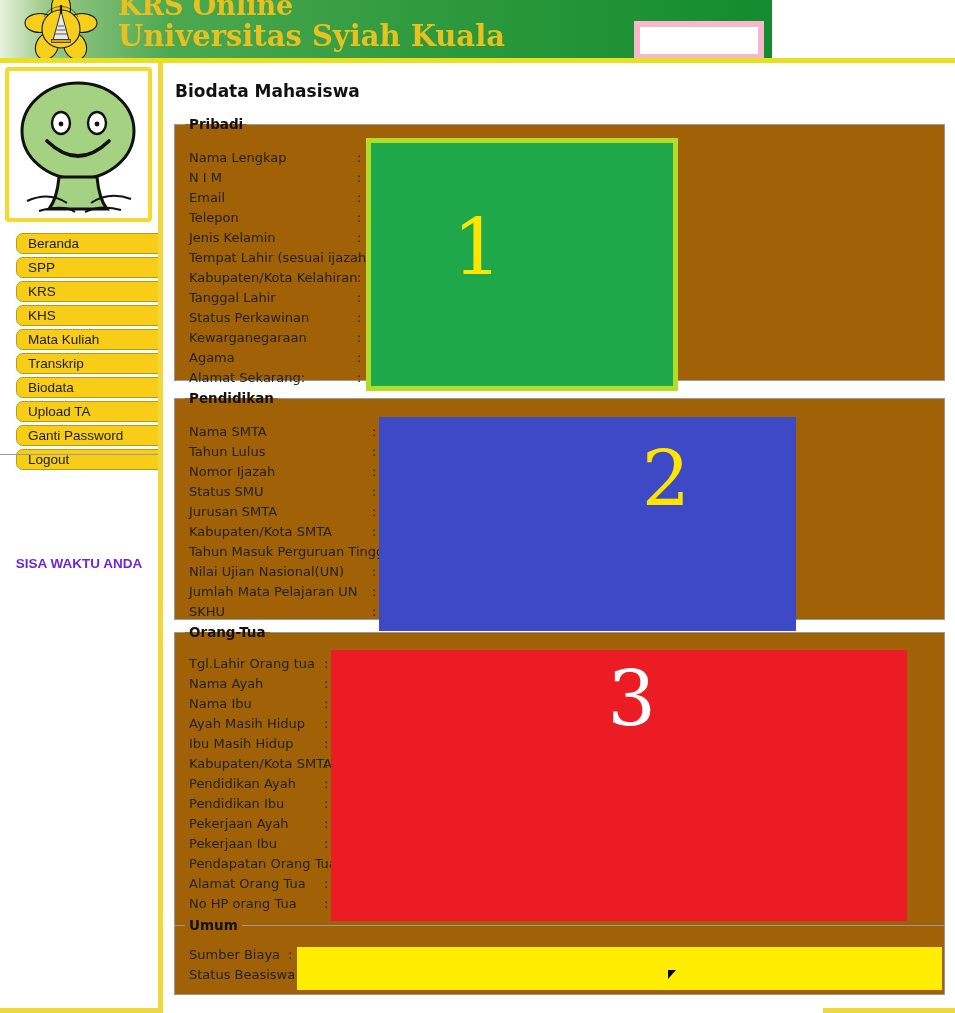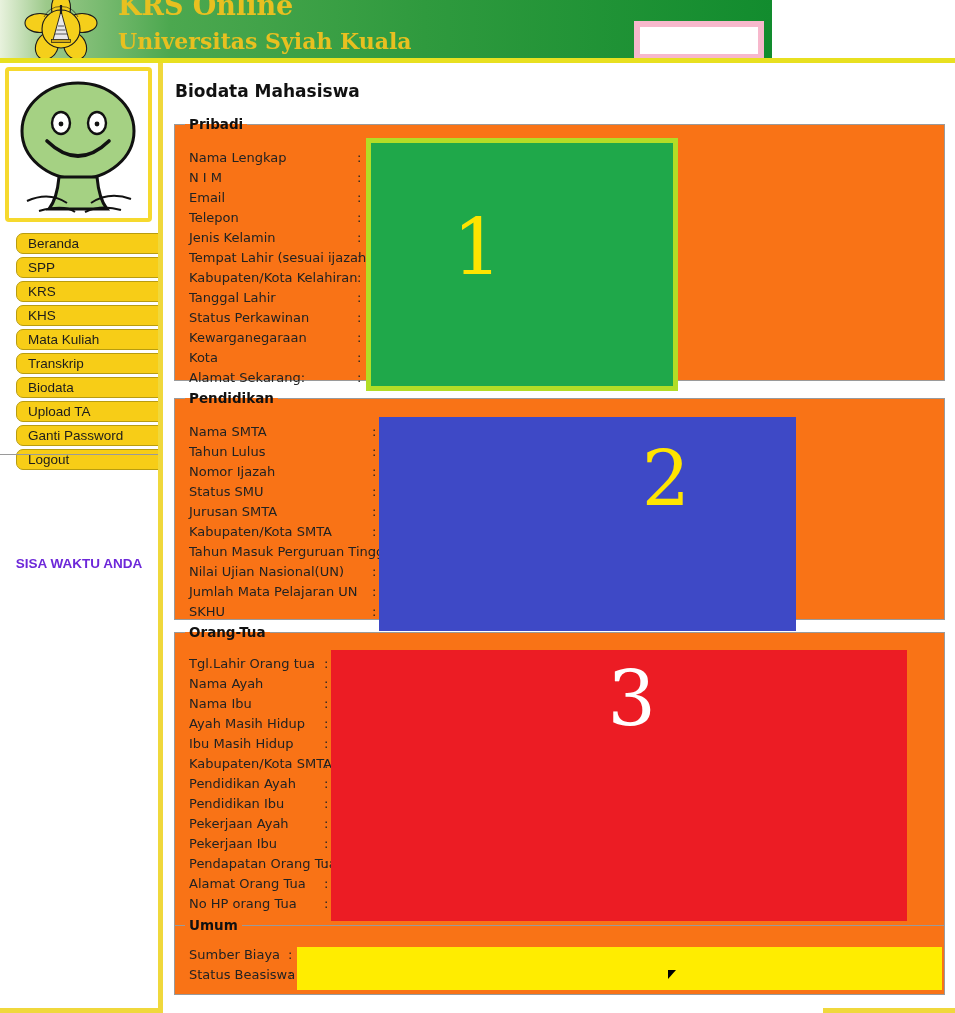--- a/index.html
+++ b/index.html
@@ -32,22 +32,22 @@
   }
   .brand-line1{
     display:block;
     font-family:"DejaVu Serif","Liberation Serif",serif;
     font-weight:bold;font-size:27px;color:#e8c020;
     letter-spacing:0px;
   }
   .brand-line2{
     display:block;
     font-family:"DejaVu Serif","Liberation Serif",serif;
-    font-weight:bold;font-size:22px;color:#e8c020;
-    margin-top:11px;
+    font-weight:bold;font-size:29px;color:#e8c020;
+    margin-top:3px;
   }
   #header-box{
     position:absolute;right:8px;top:21px;width:130px;height:39px;
     background:#ffffff;border:6px solid #f7b8cc;box-sizing:border-box;
   }
 
   
   #sidebar{
     position:absolute;left:0;top:63px;width:160px;height:950px;
     background:#ffffff;
@@ -109,21 +109,21 @@
   #page-title{
     position:absolute;left:12px;top:18px;
     font-family:"DejaVu Sans","Liberation Sans",sans-serif;
     font-weight:bold;font-size:17px;color:#111;
   }
 
   fieldset.section{
     position:absolute;
     margin:0;padding:0;
     border:1px solid #9a9a9a;
-    background:#f97316;
+    background:#a16207;
     box-sizing:border-box;
   }
   fieldset.section > legend{
     margin-left:10px;padding:0 4px;
     font-weight:bold;font-size:13.5px;color:#111;
     font-family:"DejaVu Sans","Liberation Sans",sans-serif;
   }
 
   .row{
     position:relative;height:20px;line-height:20px;
@@ -283,21 +283,21 @@
         </div>
       <div class="row">
           <span class="lbl">Status Perkawinan</span>
           <span class="col" style="left:182px">:</span>
         </div>
       <div class="row">
           <span class="lbl">Kewarganegaraan</span>
           <span class="col" style="left:182px">:</span>
         </div>
       <div class="row">
-          <span class="lbl">Kota</span>
+          <span class="lbl">Agama</span>
           <span class="col" style="left:182px">:</span>
         </div>
       <div class="row">
           <span class="lbl">Alamat Sekarang:</span>
           <span class="col" style="left:182px">:</span>
         </div>
     </div>
 
     <div class="block" id="block1" style="left:191px;top:6px;width:312px;height:253px;">
       <span class="num">1</span>

